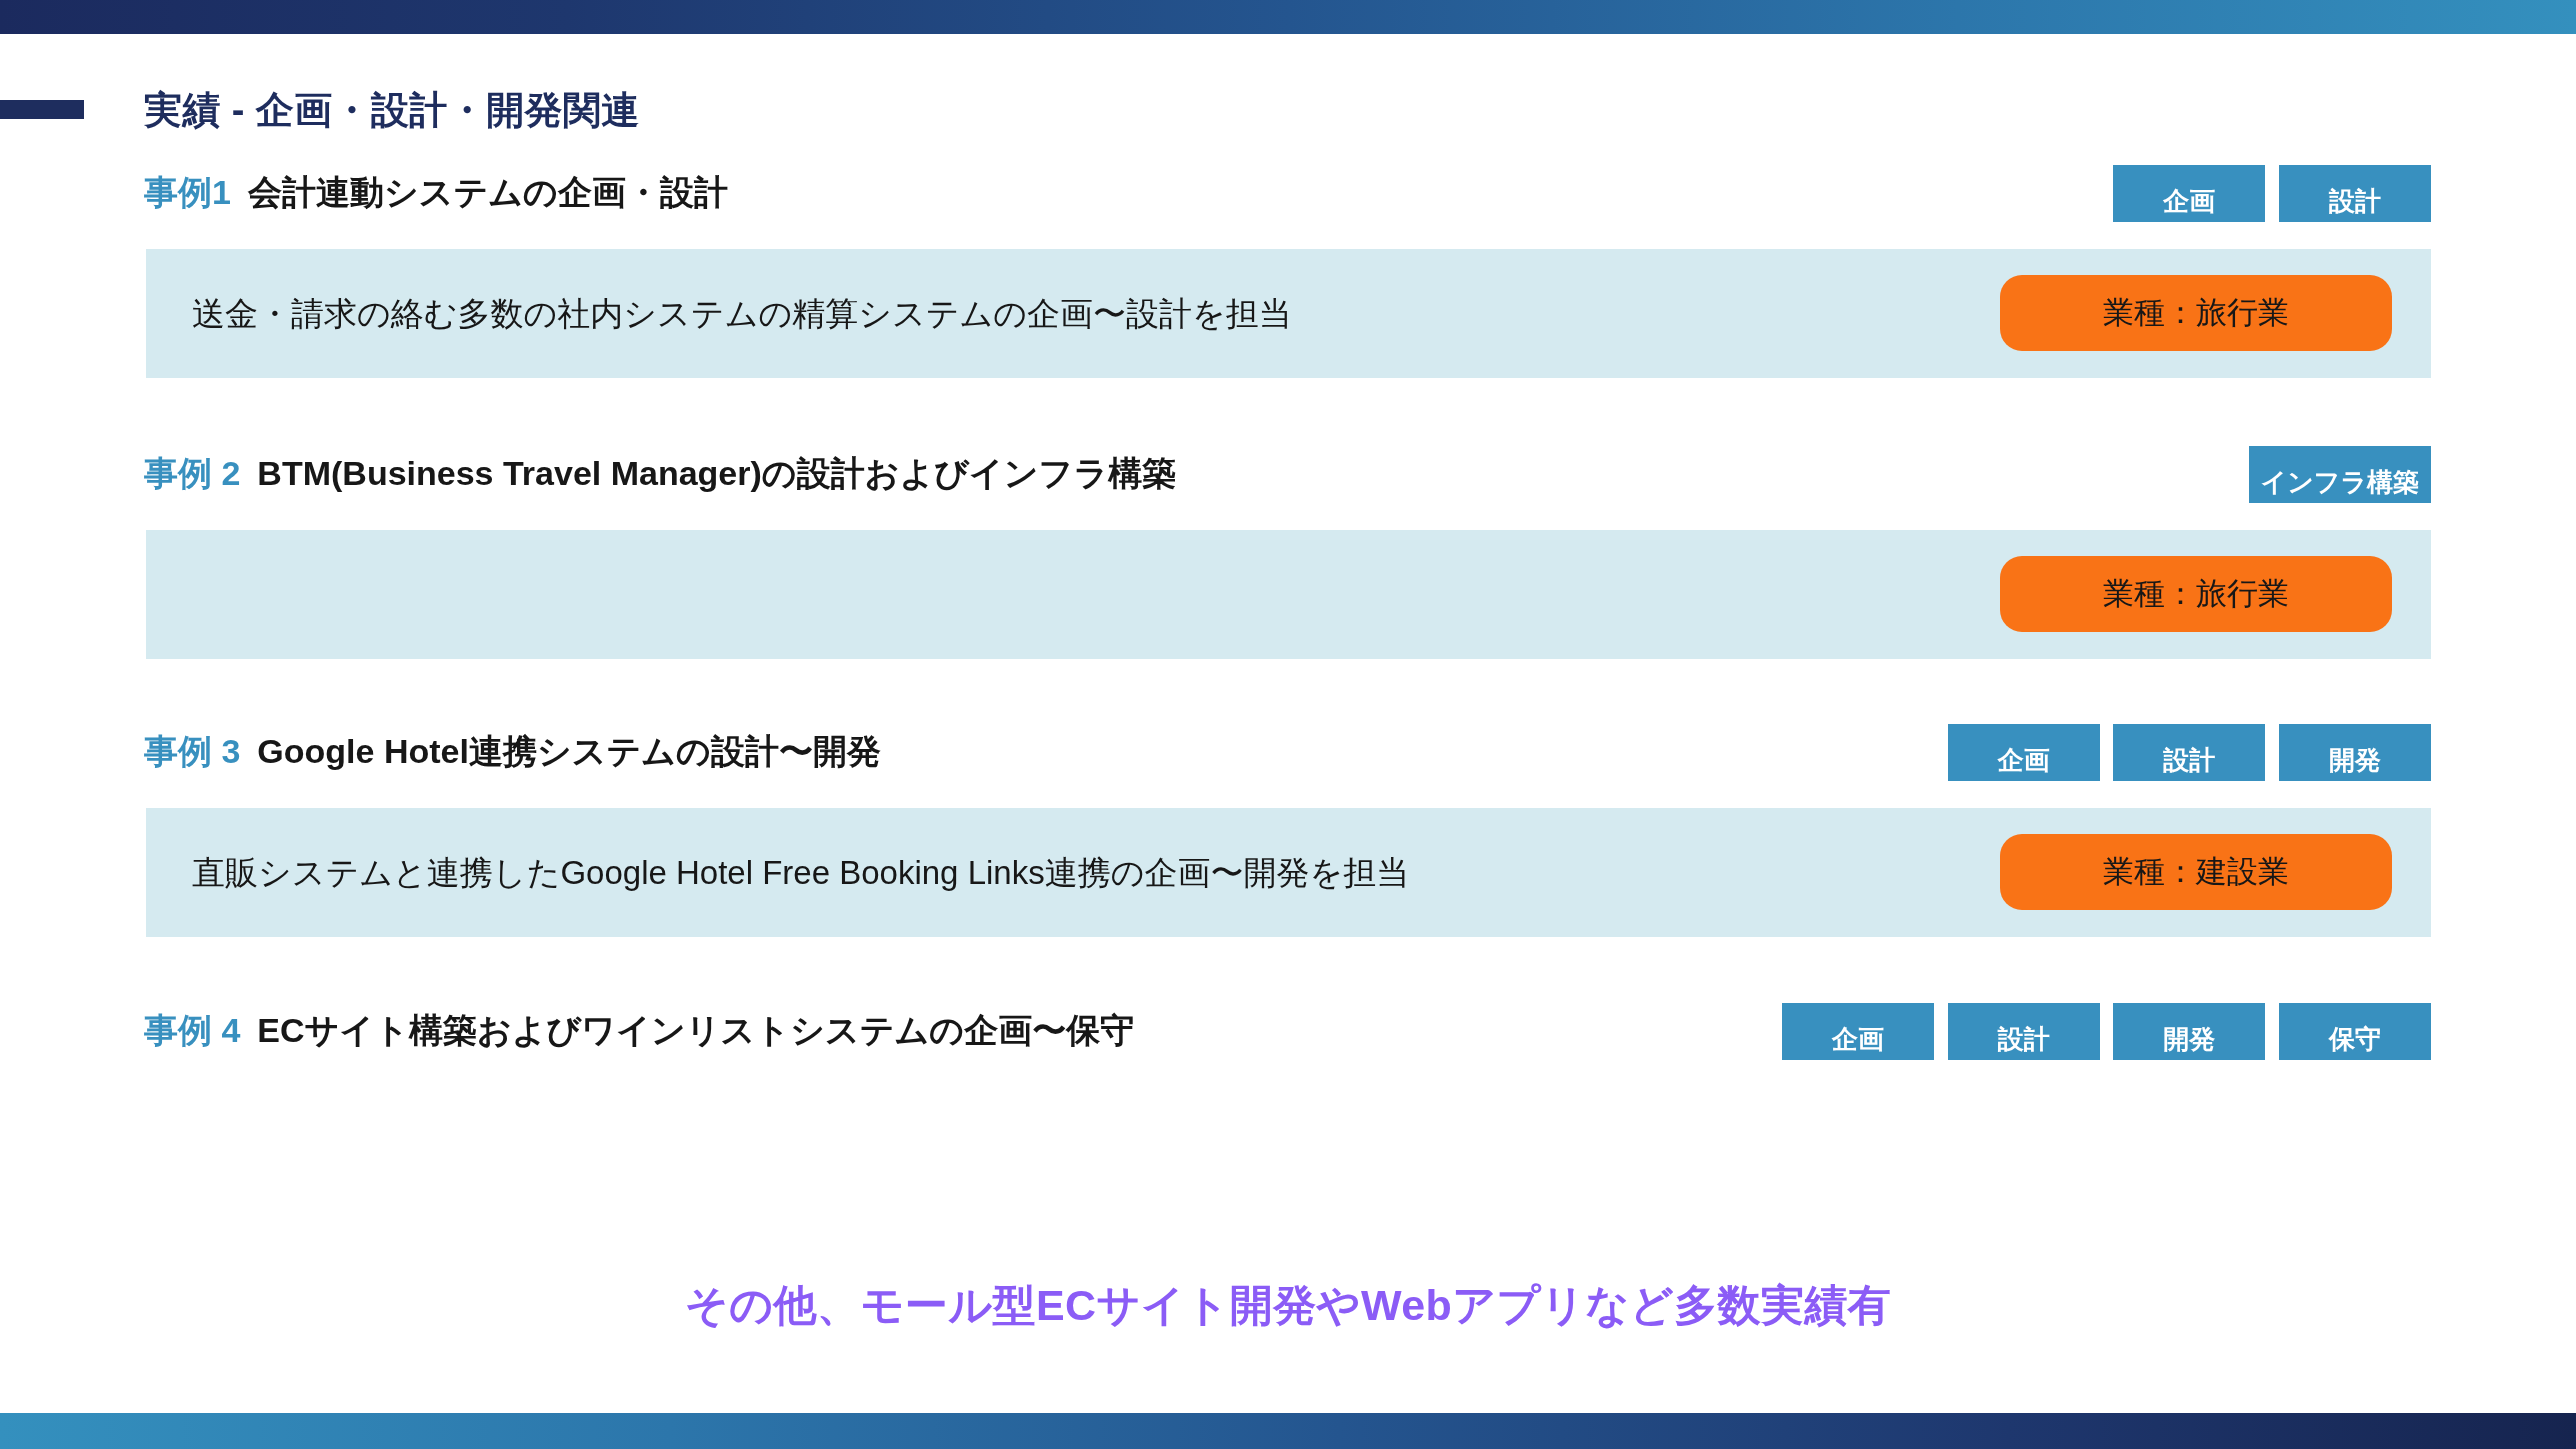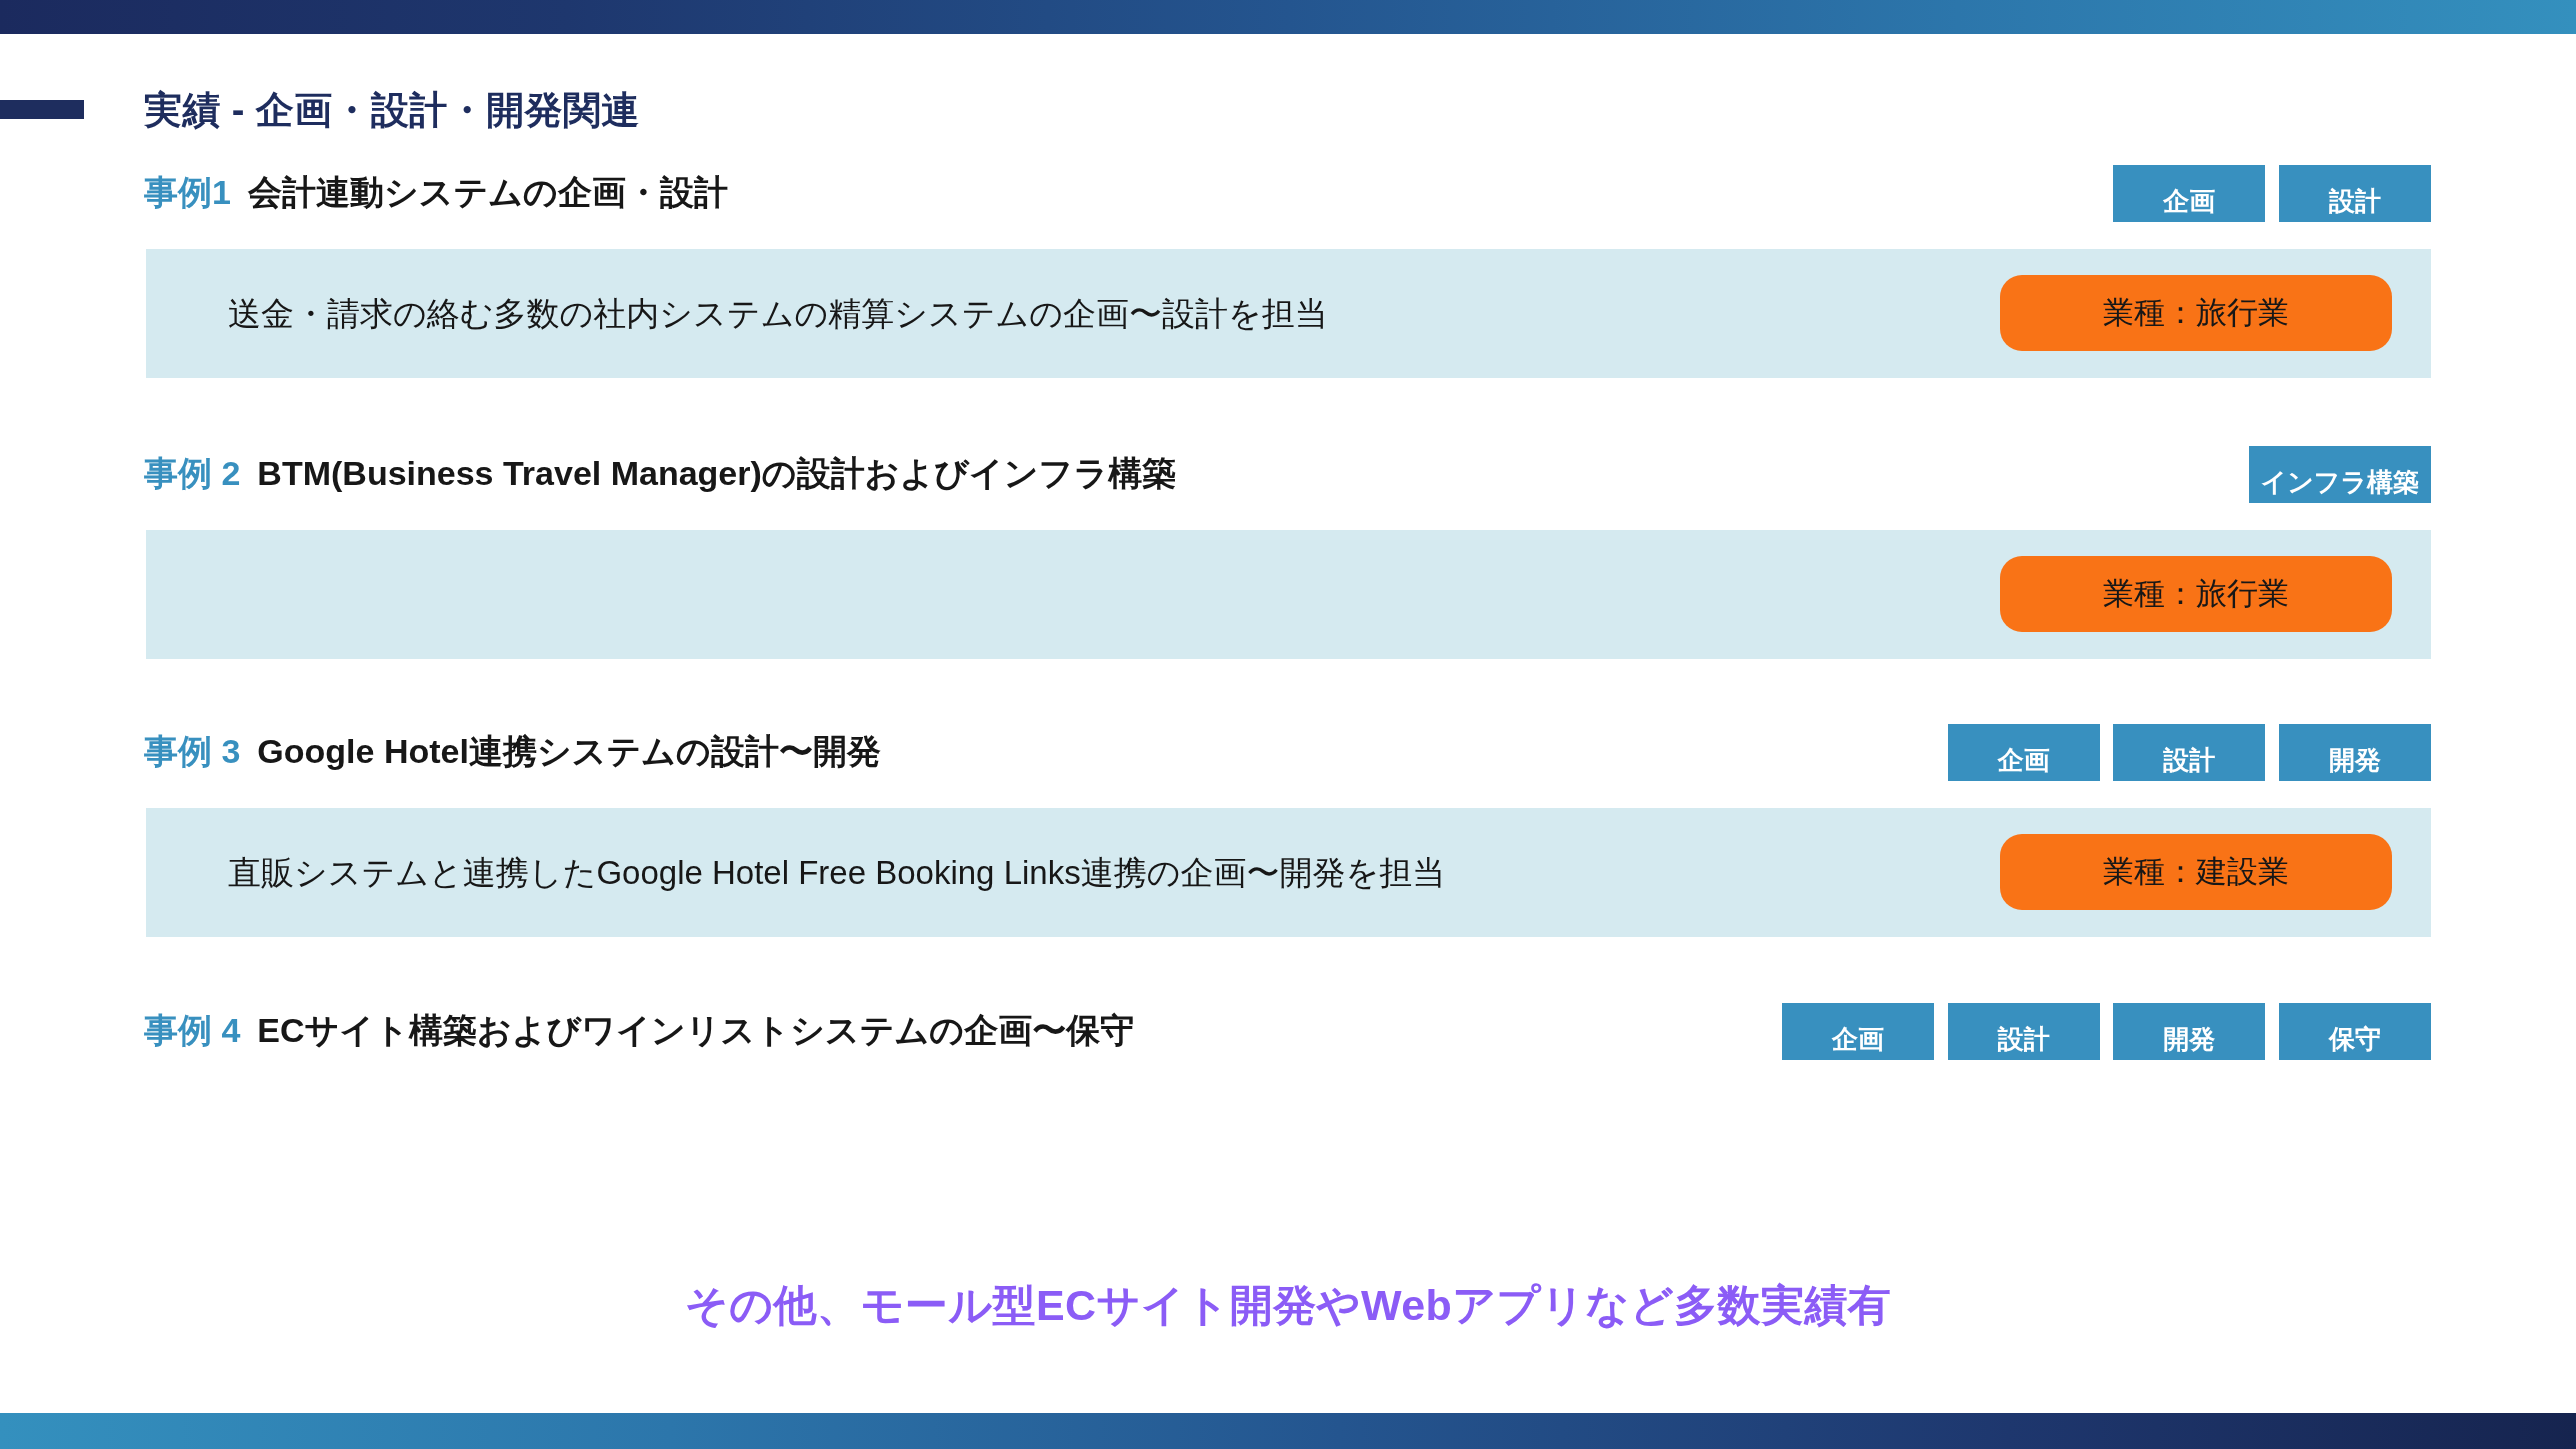--- a/index.html
+++ b/index.html
@@ -112,21 +112,20 @@
   }
   .case-desc {
     position: absolute;
     left: 46px;
     top: 0;
     height: 165px;
     line-height: 129px;
     font-size: 33px;
     color: #171717;
     white-space: nowrap;
-    margin-left: 36px;
   }
   .industry-box {
     position: absolute;
     right: 39px;
     top: 26px;
     width: 392px;
     height: 76px;
     background: #f97316;
     text-align: center;
     line-height: 76px;

